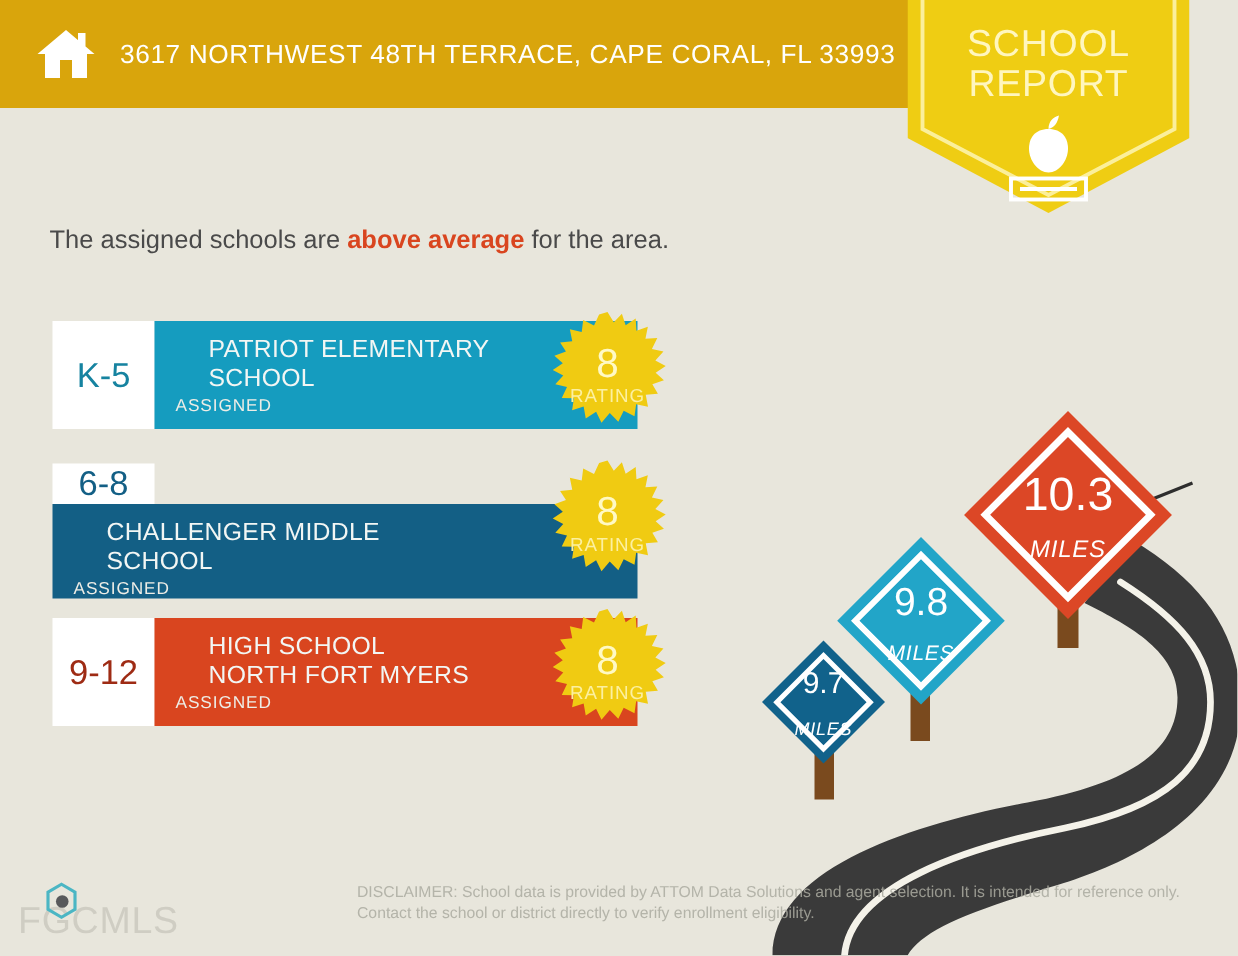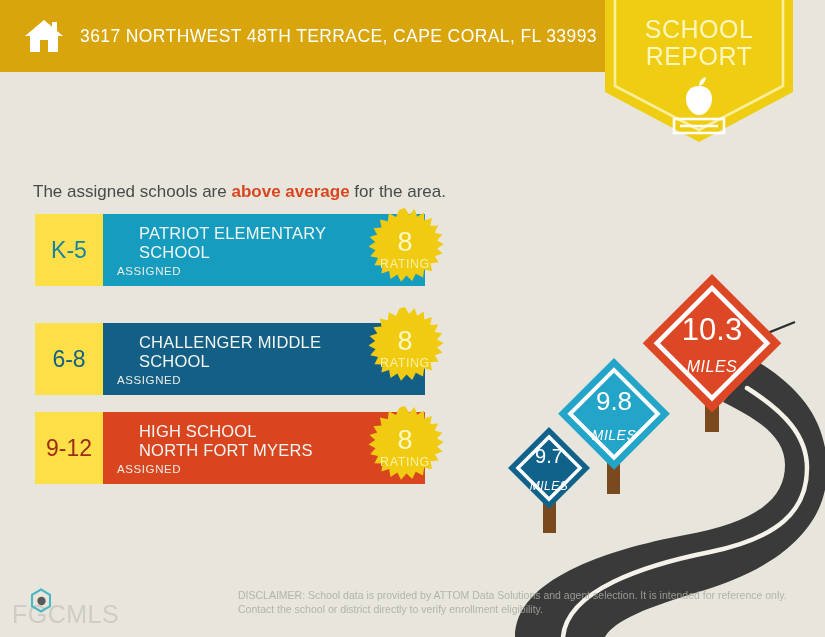--- a/index.html
+++ b/index.html
@@ -35,44 +35,44 @@
     pointer-events:none;
   }
 
   
   .page-title {
     position:absolute; left:32px; top:96px;
     font-size:46px; font-weight:bold; color:#23313C; letter-spacing:-0.5px;
   }
   .page-subtitle {
     position:absolute; left:33px; top:150px;
-    font-size:17px; color:#4A4A4A;margin-top:32px;
+    font-size:17px; color:#4A4A4A;
   }
   .page-subtitle .hl { color:#D9451F; font-weight:bold; }
 
   
   .school-row {
     position:absolute; left:35px; width:390px; height:72px;
     display:flex; align-items:stretch;
   }
   .grade-box {
-    width:68px; background:#fde047; display:flex; align-items:center;
+    width:68px; background:#ffffff; display:flex; align-items:center;
     justify-content:center; font-size:23px; font-weight:400;
   }
   .info-box {
     flex:1; position:relative; padding:10px 0 0 14px; color:#FFFFFF;
   }
   .school-name {
     font-size:16.5px; line-height:19px; color:#F2F6F4; letter-spacing:0.2px;margin-left:22px;
   }
   .assigned-label {
     font-size:11.5px; letter-spacing:0.6px; margin-top:3px; color:#EDEDE6;
   }
   .r1 { top:214px; }
-  .r2 { top:323px; }
+  .r2 { top:309px;flex-direction:column; }
   .r3 { top:412px; }
   .r1 .info-box { background:#159CBF; }
   .r2 .info-box { background:#135F85; }
   .r3 .info-box { background:#D9451F; }
   .r1 .grade-box { color:#1683A0; }
   .r2 .grade-box { color:#135F85; }
   .r3 .grade-box { color:#9E2B14; }
 
   .rating-badge {
     position:absolute; width:88px; height:88px; z-index:4;

